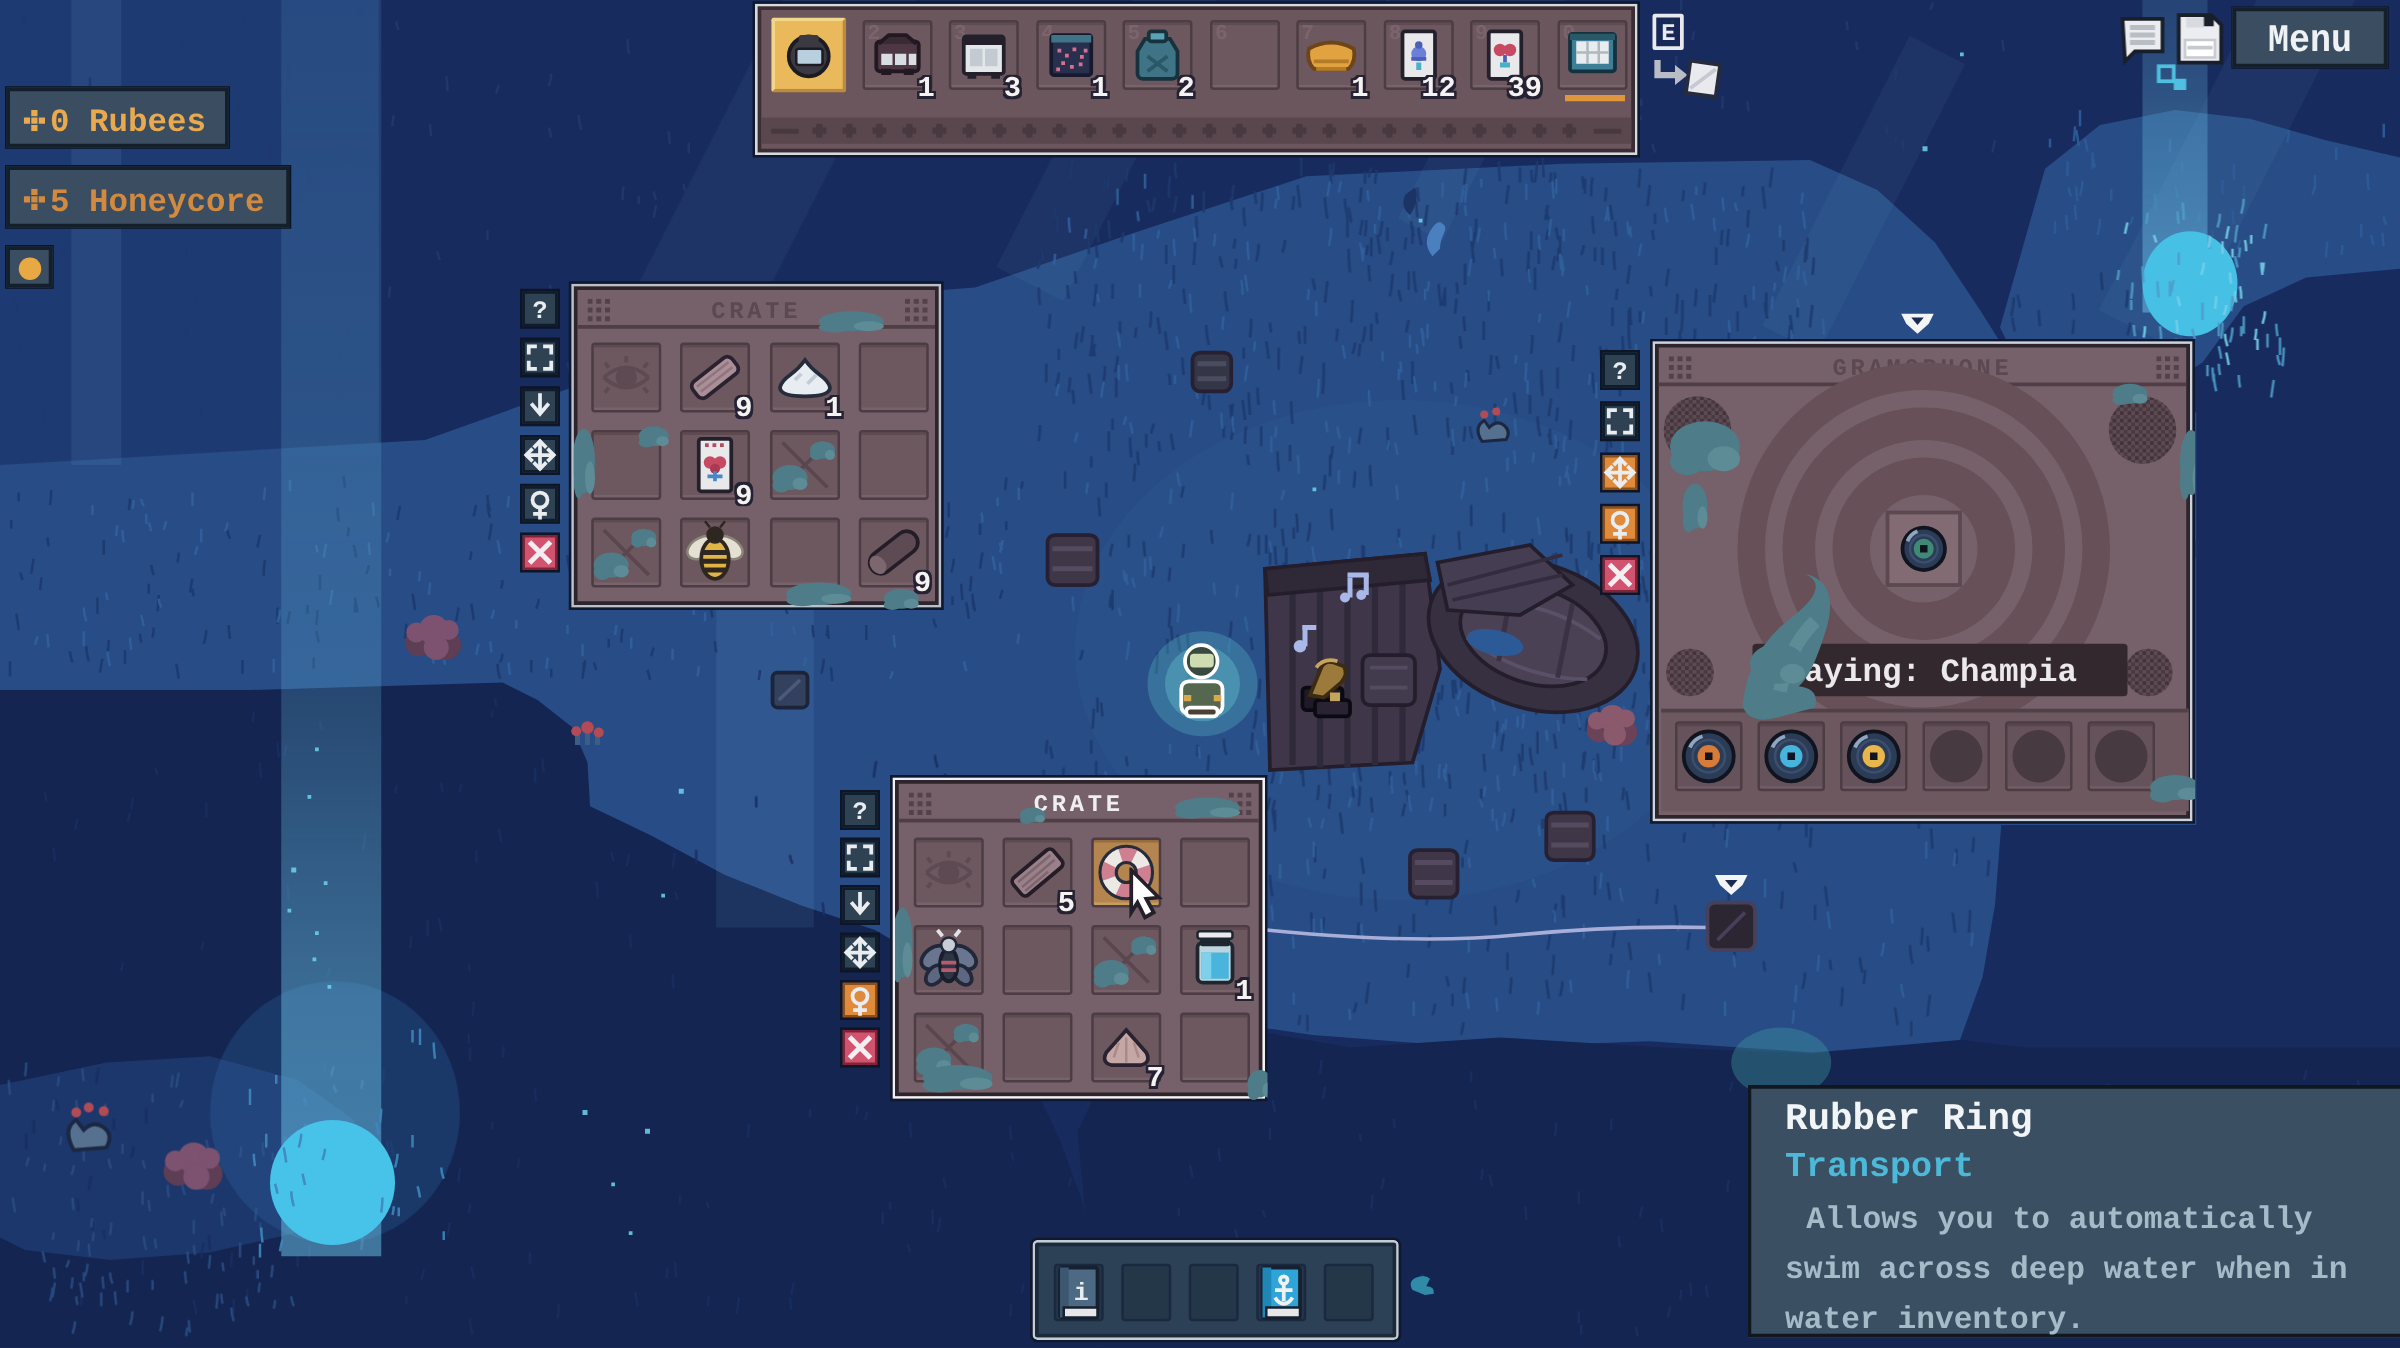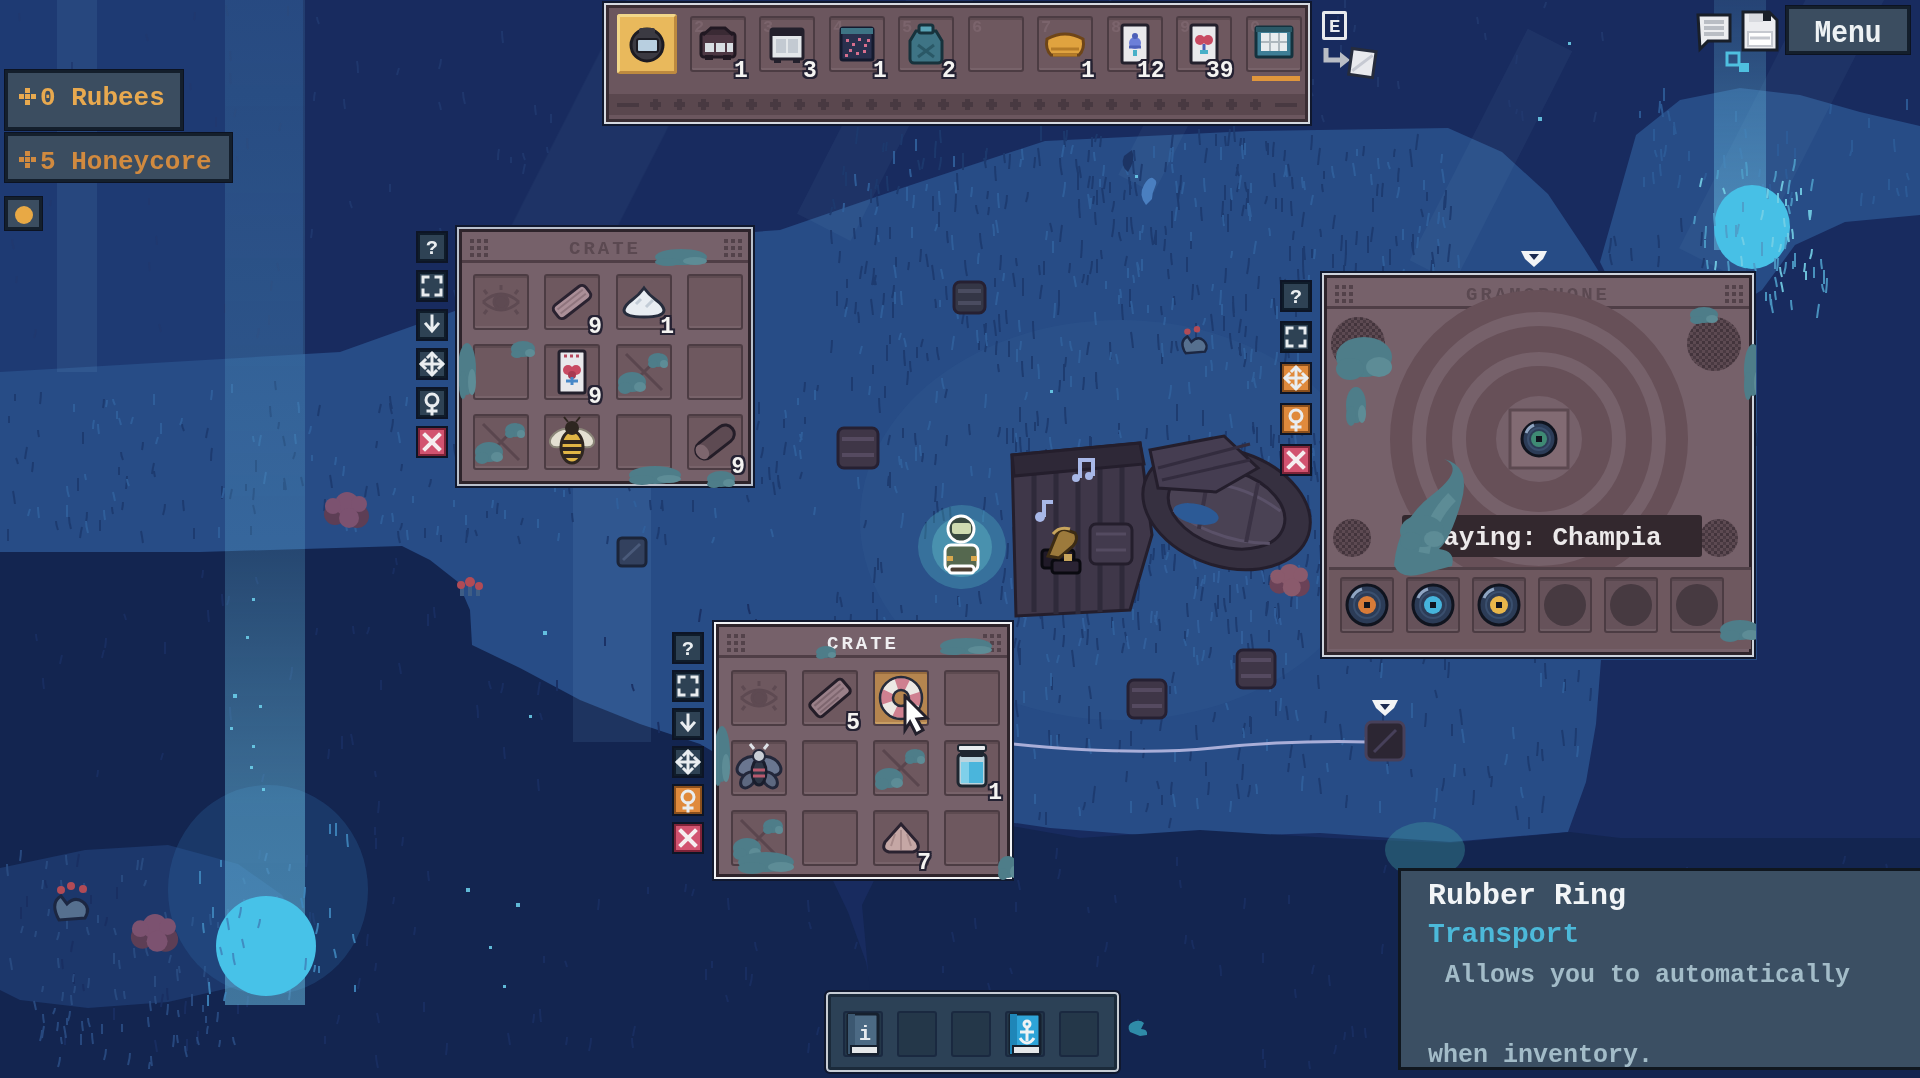--- a/index.html
+++ b/index.html
@@ -215,21 +215,21 @@
       </g>
       <g>
         <polygon points="1521,251 1547,251 1543,259 1534,267 1525,259" fill="#f2f4f6"></polygon>
         <polygon points="1529,254 1539,254 1534,260" fill="#1b2a50"></polygon>
       </g>
       <ellipse cx="1425" cy="850" rx="40" ry="28" fill="#3f9aa0" opacity="0.38"></ellipse>
       <path d="M1130 1032q-4-7 3-10t11 1l-3 6q7 0 6 6l-7 1z" fill="#2f8ba8"></path>
       <path d="M1146 205q-8-10-2-20t10-6q4 2 1 8t-3 12z" fill="#4a7fc0"></path>
       <path d="M1128 172q8-12 4-22l-8 6q-4 10 4 16z" fill="#1c3464"></path>
     </svg>
-    <div style="position:absolute;left:5px;top:70px;width:178px;height:60px;background:#3b4d60;border:3px solid #141f2c;box-sizing:border-box;box-shadow:0 0 0 1px #0c1322">
+    <div style="position:absolute;left:5px;top:70px;width:178px;height:48px;background:#3b4d60;border:3px solid #141f2c;box-sizing:border-box;box-shadow:0 0 0 1px #0c1322">
       <svg width="17" height="17" style="position:absolute;left:11px;top:15px">
         <rect x="6" y="0" width="5" height="5" fill="#e8a94f"></rect>
         <rect x="0" y="6" width="5" height="5" fill="#e8a94f"></rect>
         <rect x="12" y="6" width="5" height="5" fill="#e8a94f"></rect>
         <rect x="6" y="12" width="5" height="5" fill="#e8a94f"></rect>
         <rect x="6" y="6" width="5" height="5" fill="#e8a94f"></rect>
       </svg>
       <span style="position:absolute;left:32px;top:10px;font:bold 26px 'Liberation Mono',monospace;color:#e8a94f">0 Rubees</span>
     </div>
     <div style="position:absolute;left:5px;top:133px;width:227px;height:49px;background:#3b4d60;border:3px solid #141f2c;box-sizing:border-box;box-shadow:0 0 0 1px #0c1322">
@@ -984,21 +984,22 @@
           <ellipse cx="110" cy="28" rx="10" ry="6"></ellipse>
           <ellipse cx="105" cy="32" rx="5" ry="3"></ellipse>
           <ellipse cx="116" cy="31" rx="4" ry="3" fill="#5d8c96"></ellipse>
         </g>
       </svg>
     </div>
 <div style="position:absolute;left:1398px;top:868px;width:560px;height:202px;box-sizing:border-box;background:#3b4f63;border:3px solid #10171f;">
       <div style="position:absolute;left:27px;top:8px;font:bold 30px 'Liberation Mono',monospace;color:#f2f5f7">Rubber Ring</div>
       <div style="position:absolute;left:27px;top:48px;font:bold 28px 'Liberation Mono',monospace;color:#4cb9d9">Transport</div>
       <div style="position:absolute;left:44px;top:90px;font:bold 25px 'Liberation Mono',monospace;color:#a3bcc8">Allows you to automatically</div>
-      <div style="position:absolute;left:27px;top:170px;font:bold 25px 'Liberation Mono',monospace;color:#a3bcc8">when inventory.</div>
+      <div style="position:absolute;left:27px;top:130px;font:bold 25px 'Liberation Mono',monospace;color:#a3bcc8">swim across deep water when in</div>
+      <div style="position:absolute;left:27px;top:170px;font:bold 25px 'Liberation Mono',monospace;color:#a3bcc8">water inventory.</div>
     </div>
 <div style="position:absolute;left:826px;top:992px;width:293px;height:80px;box-sizing:border-box;background:#2c4156;border:2px solid #c6ccd4;outline:2px solid #10182e;box-shadow:inset 0 0 0 3px #1b2a3a;border-radius:4px"></div>
     <div style="position:absolute;left:843px;top:1011px;width:40px;height:46px;background:#243749;border:2px solid #1a2940;box-sizing:border-box;border-radius:3px"></div>
     <div style="position:absolute;left:897px;top:1011px;width:40px;height:46px;background:#243749;border:2px solid #1a2940;box-sizing:border-box;border-radius:3px"></div>
     <div style="position:absolute;left:951px;top:1011px;width:40px;height:46px;background:#243749;border:2px solid #1a2940;box-sizing:border-box;border-radius:3px"></div>
     <div style="position:absolute;left:1005px;top:1011px;width:40px;height:46px;background:#243749;border:2px solid #1a2940;box-sizing:border-box;border-radius:3px"></div>
     <div style="position:absolute;left:1059px;top:1011px;width:40px;height:46px;background:#243749;border:2px solid #1a2940;box-sizing:border-box;border-radius:3px"></div>
     <svg width="36" height="44" style="position:absolute;left:845px;top:1012px" viewBox="0 0 36 44">
       <rect x="3" y="2" width="30" height="40" rx="2" fill="#4c6a84" stroke="#16202e" stroke-width="3"></rect>
       <rect x="3" y="2" width="7" height="40" fill="#3c5871"></rect>

